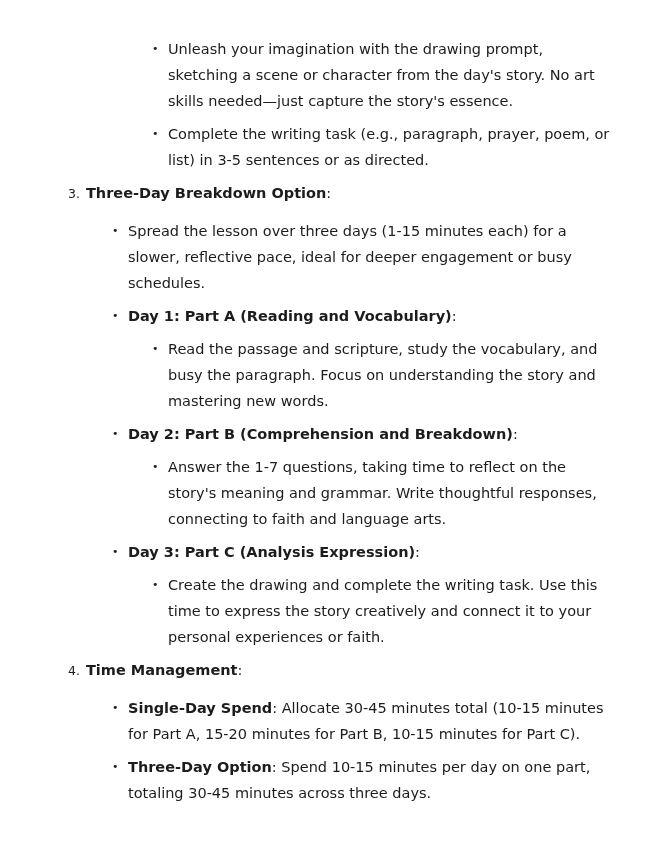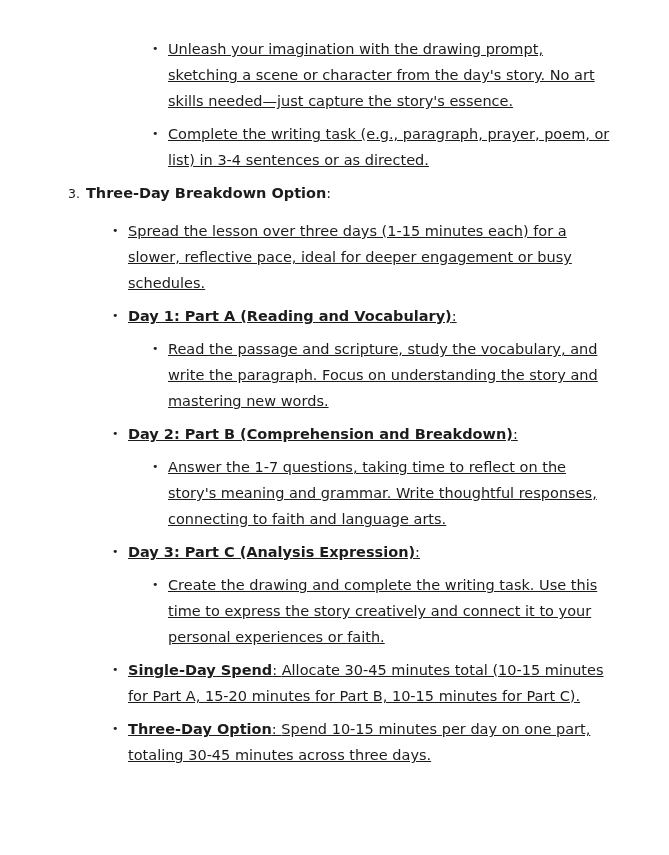--- a/index.html
+++ b/index.html
@@ -26,21 +26,21 @@
     margin-bottom: 7px;
   }
   .li.l1 { margin-left: 112px; }
   .li.l2 { margin-left: 152px; }
   .bullet {
     flex: 0 0 16px;
     font-size: 11px;
     line-height: 26px;
     color: #1c1c1c;
   }
-  .txt { flex: 1 1 auto; text-decoration: underline; }
+  .txt { flex: 1 1 auto; }
   .bold { font-weight: bold; }
   .heading {
     margin: 0 0 11px 68px;
     line-height: 26px;
   }
   .num {
     font-size: 12.5px;
     font-weight: normal;
     margin-right: 6px;
   }
@@ -50,40 +50,40 @@
 
 <div class="page">
 
   <div class="li l2">
     <span class="bullet">•</span>
     <div class="txt">Unleash your imagination with the drawing prompt, sketching a scene or character from the day's story. No art skills needed—just capture the story's essence.</div>
   </div>
 
   <div class="li l2">
     <span class="bullet">•</span>
-    <div class="txt">Complete the writing task (e.g., paragraph, prayer, poem, or list) in 3-4 sentences or as directed.</div>
+    <div class="txt">Complete the writing task (e.g., paragraph, prayer, poem, or list) in 3-5 sentences or as directed.</div>
   </div>
 
   <div class="heading">
     <span class="num">3.</span><span class="bold">Three-Day Breakdown Option</span><span>:</span>
   </div>
 
   <div class="li l1">
     <span class="bullet">•</span>
     <div class="txt">Spread the lesson over three days (1-15 minutes each) for a slower, reflective pace, ideal for deeper engagement or busy schedules.</div>
   </div>
 
   <div class="li l1">
     <span class="bullet">•</span>
     <div class="txt"><span class="bold">Day 1: Part A (Reading and Vocabulary)</span><span>:</span></div>
   </div>
 
   <div class="li l2">
     <span class="bullet">•</span>
-    <div class="txt">Read the passage and scripture, study the vocabulary, and write the paragraph. Focus on understanding the story and mastering new words.</div>
+    <div class="txt">Read the passage and scripture, study the vocabulary, and busy the paragraph. Focus on understanding the story and mastering new words.</div>
   </div>
 
   <div class="li l1">
     <span class="bullet">•</span>
     <div class="txt"><span class="bold">Day 2: Part B (Comprehension and Breakdown)</span><span>:</span></div>
   </div>
 
   <div class="li l2">
     <span class="bullet">•</span>
     <div class="txt">Answer the 1-7 questions, taking time to reflect on the story's meaning and grammar. Write thoughtful responses, connecting to faith and language arts.</div>
@@ -92,20 +92,23 @@
   <div class="li l1">
     <span class="bullet">•</span>
     <div class="txt"><span class="bold">Day 3: Part C (Analysis Expression)</span><span>:</span></div>
   </div>
 
   <div class="li l2">
     <span class="bullet">•</span>
     <div class="txt">Create the drawing and complete the writing task. Use this time to express the story creatively and connect it to your personal experiences or faith.</div>
   </div>
 
+  <div class="heading">
+    <span class="num">4.</span><span class="bold">Time Management</span><span>:</span>
+  </div>
 
   <div class="li l1">
     <span class="bullet">•</span>
     <div class="txt"><span class="bold">Single-Day Spend</span><span>: </span><span>Allocate 30-45 minutes total (10-15 minutes for Part A, 15-20 minutes for Part B, 10-15 minutes for Part C).</span></div>
   </div>
 
   <div class="li l1">
     <span class="bullet">•</span>
     <div class="txt"><span class="bold">Three-Day Option</span><span>: </span><span>Spend 10-15 minutes per day on one part, totaling 30-45 minutes across three days.</span></div>
   </div>

